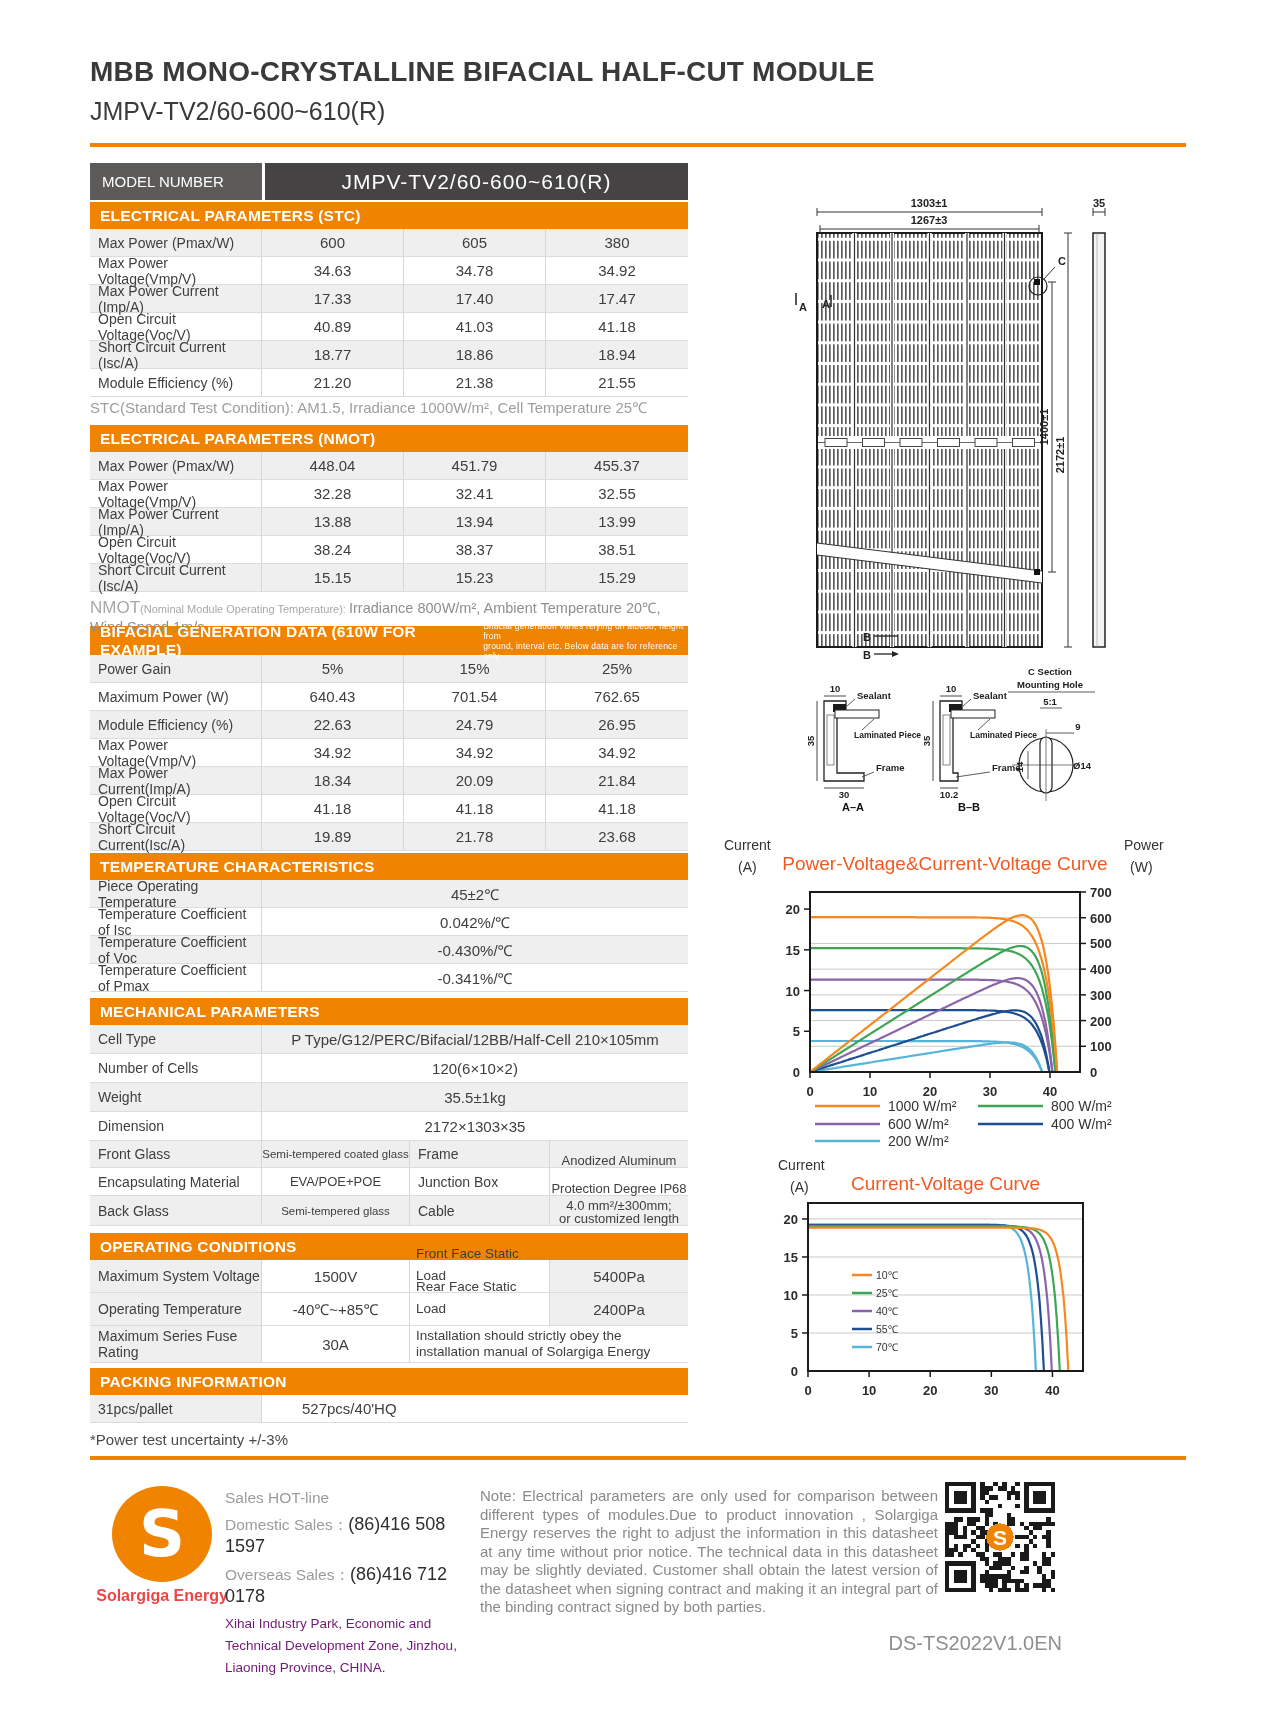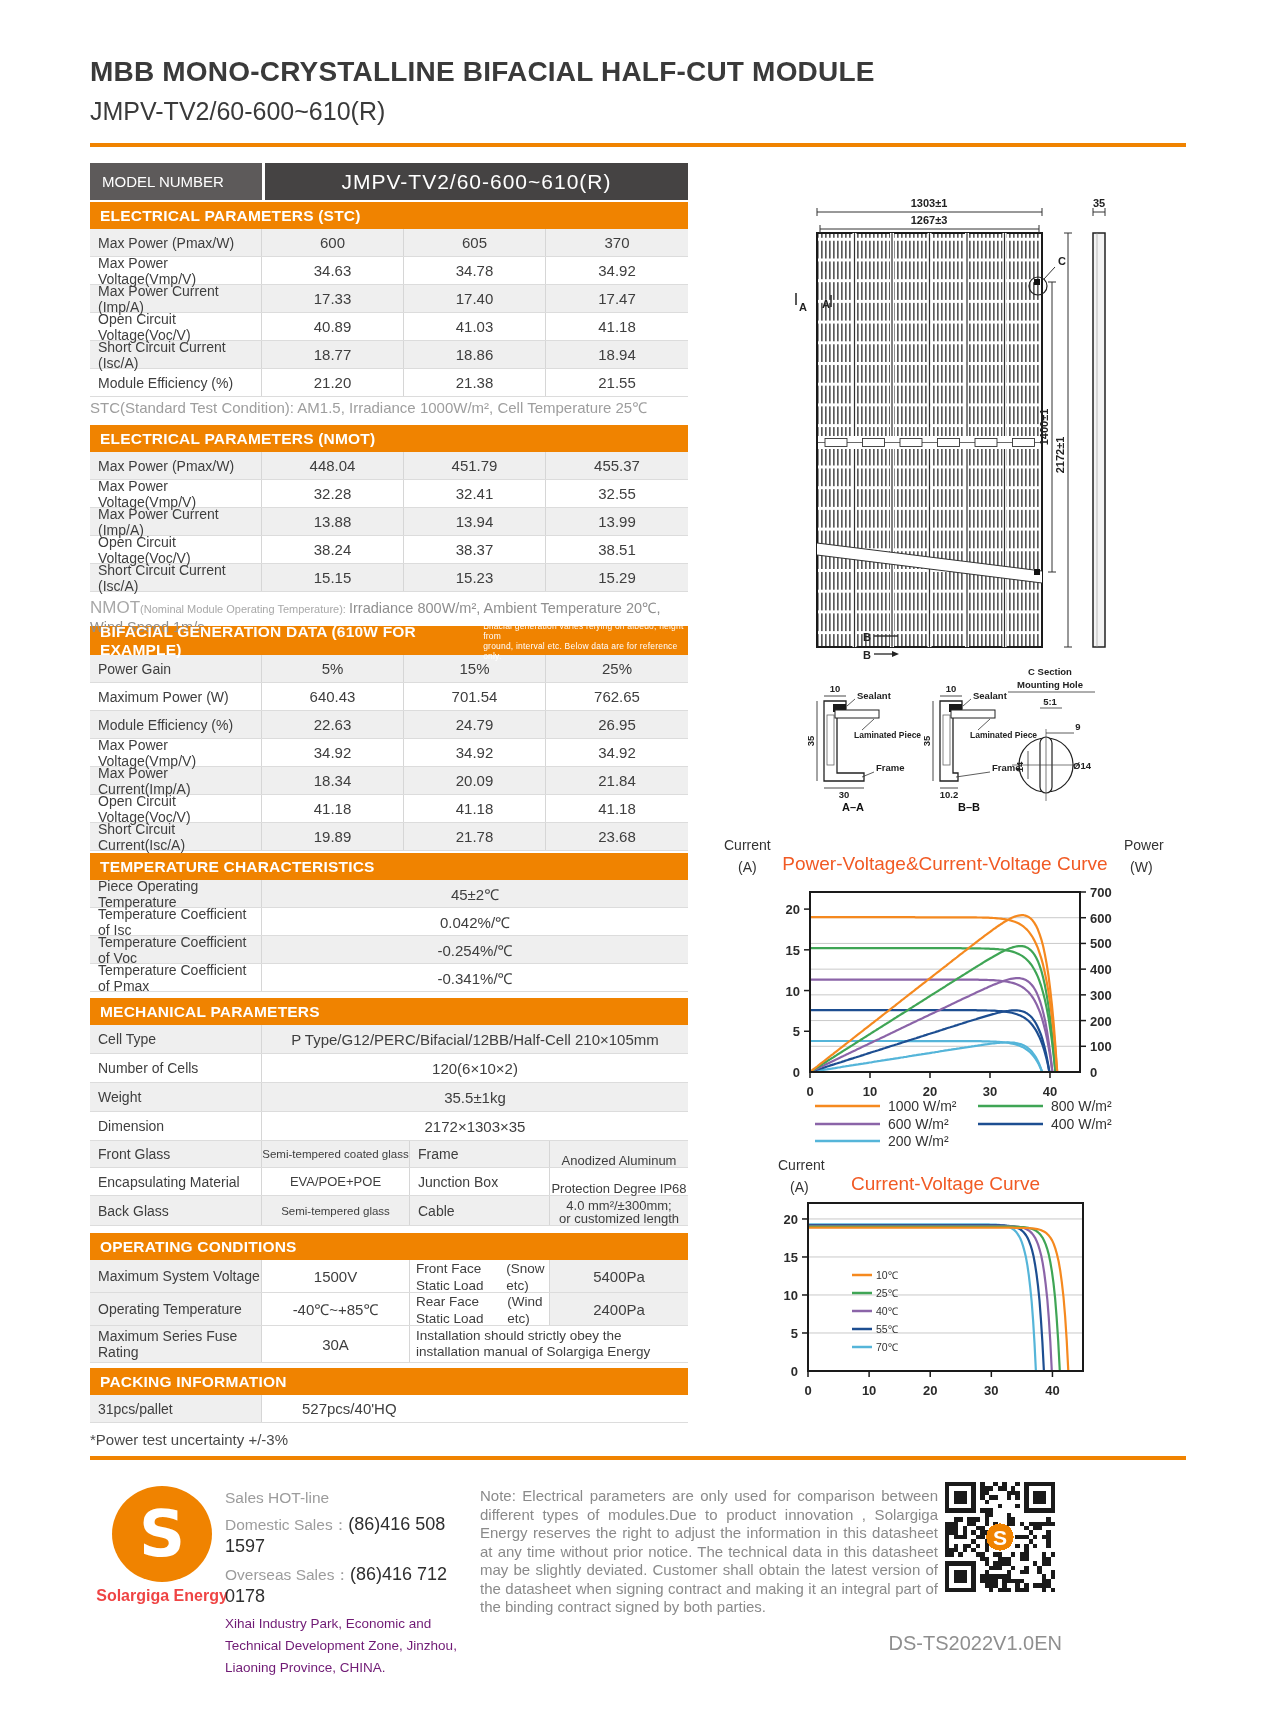--- a/index.html
+++ b/index.html
@@ -25,21 +25,21 @@
   .cell{box-sizing:border-box;border-right:1px solid #D6D6D6;display:flex;align-items:center;}
   .cell:last-child{border-right:none;}
   .c-label{width:172px;padding-left:8px;font-size:14px;}
   .c-val{width:142px;justify-content:center;font-size:15px;}
   .c-wide{flex:1;justify-content:center;font-size:15px;}
   .m2{width:148px;justify-content:center;font-size:11.5px;}
   .m2b{width:148px;justify-content:center;font-size:13px;}
   .m3{width:140px;padding-left:8px;font-size:14px;}
   .m4{width:138px;justify-content:flex-end;font-size:13px;text-align:center;line-height:13px;flex-direction:column;}
   .oc2{width:148px;justify-content:center;font-size:15px;background:#fff;}
-  .oc3{width:140px;padding-left:6px;font-size:13.5px;line-height:17px;background:#fff;flex-direction:row;align-items:flex-start;justify-content:center;}
+  .oc3{width:140px;padding-left:6px;font-size:13.5px;line-height:22px;background:#fff;flex-direction:column;align-items:flex-start;justify-content:center;}
   .oc4{width:138px;justify-content:center;font-size:15px;background:#EFEFEF;}
   .ospan{width:278px;padding-left:6px;font-size:13.5px;line-height:16px;background:#fff;}
   .graycell{background:#EFEFEF;}
   .stc-foot{font-size:15px;color:#9E9E9E;}
   .nmot-big{font-size:17px;color:#A8A8A8;}
   .nmot-small{font-size:11px;color:#A8A8A8;}
   .nmot-rest{font-size:14.5px;color:#8F8F8F;}
   .pk-val{flex:1;padding-left:40px;font-size:15px;}
   svg{font-family:"Liberation Sans",sans-serif;}
   #drawing-svg{left:700px;top:155px;}
@@ -71,21 +71,21 @@
       <div class="model-label">MODEL NUMBER</div>
       <div class="model-value">JMPV-TV2/60-600~610(R)</div>
     </div>
 
     <div class="sec-h" style="margin-top:2px;">ELECTRICAL PARAMETERS  (STC)</div>
     <div id="stc-body">
         <div class="t-row h28 odd">
           <div class="cell c-label">Max Power (Pmax/W)</div>
           <div class="cell c-val">600</div>
           <div class="cell c-val">605</div>
-          <div class="cell c-val">370</div>
+          <div class="cell c-val">380</div>
         </div>
         <div class="t-row h28">
           <div class="cell c-label">Max Power Voltage(Vmp/V)</div>
           <div class="cell c-val">34.63</div>
           <div class="cell c-val">34.78</div>
           <div class="cell c-val">34.92</div>
         </div>
         <div class="t-row h28 odd">
           <div class="cell c-label">Max Power Current (Imp/A)</div>
           <div class="cell c-val">17.33</div>
@@ -207,21 +207,21 @@
         <div class="t-row h28 odd">
           <div class="cell c-label">Piece Operating Temperature</div>
           <div class="cell c-wide">45±2℃</div>
         </div>
         <div class="t-row h28">
           <div class="cell c-label">Temperature Coefficient of Isc</div>
           <div class="cell c-wide">0.042%/℃</div>
         </div>
         <div class="t-row h28 odd">
           <div class="cell c-label">Temperature Coefficient of Voc</div>
-          <div class="cell c-wide">-0.254%/℃</div>
+          <div class="cell c-wide">-0.430%/℃</div>
         </div>
         <div class="t-row h28">
           <div class="cell c-label">Temperature Coefficient of Pmax</div>
           <div class="cell c-wide">-0.341%/℃</div>
         </div>
       </div>
 
     <div class="sec-h" style="margin-top:6px;">MECHANICAL PARAMETERS</div>
     <div id="mech-full">
         <div class="t-row h29 odd">

